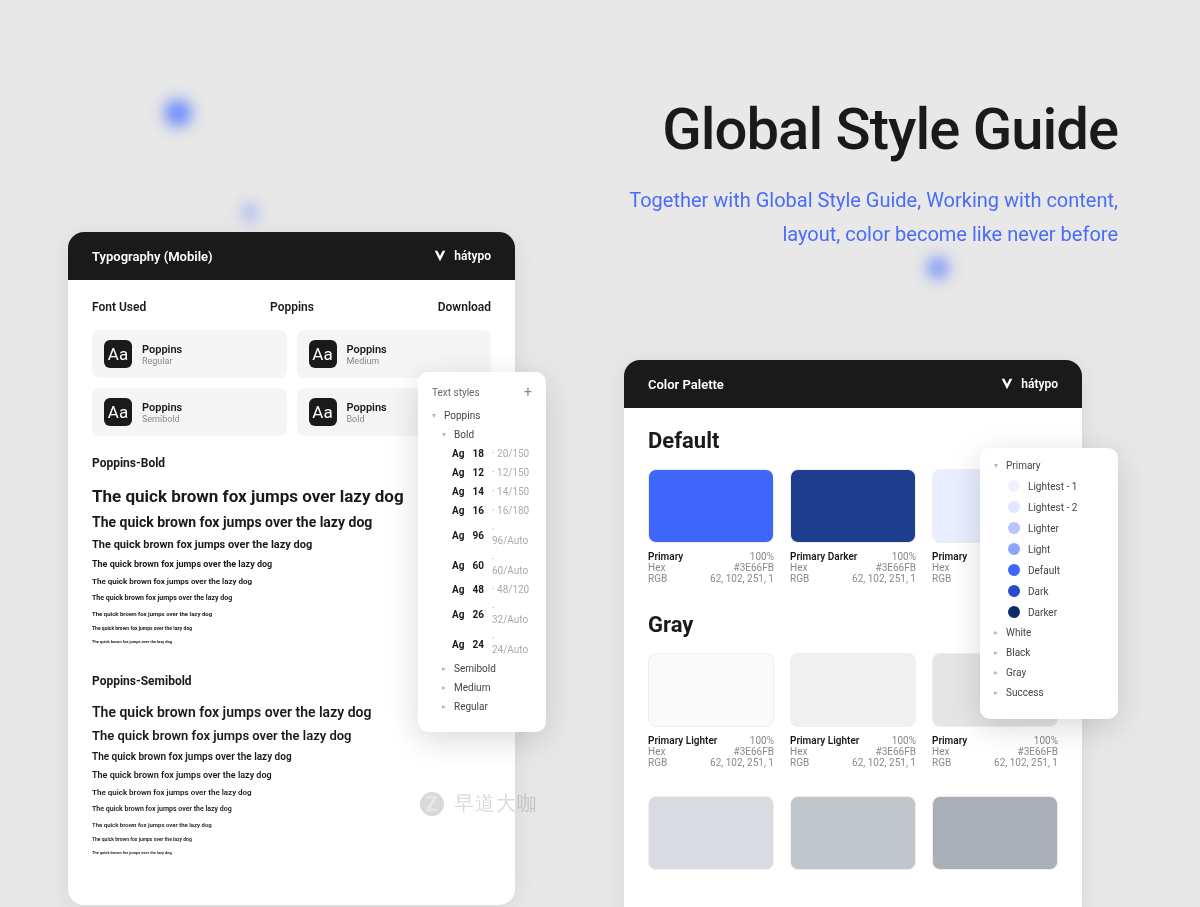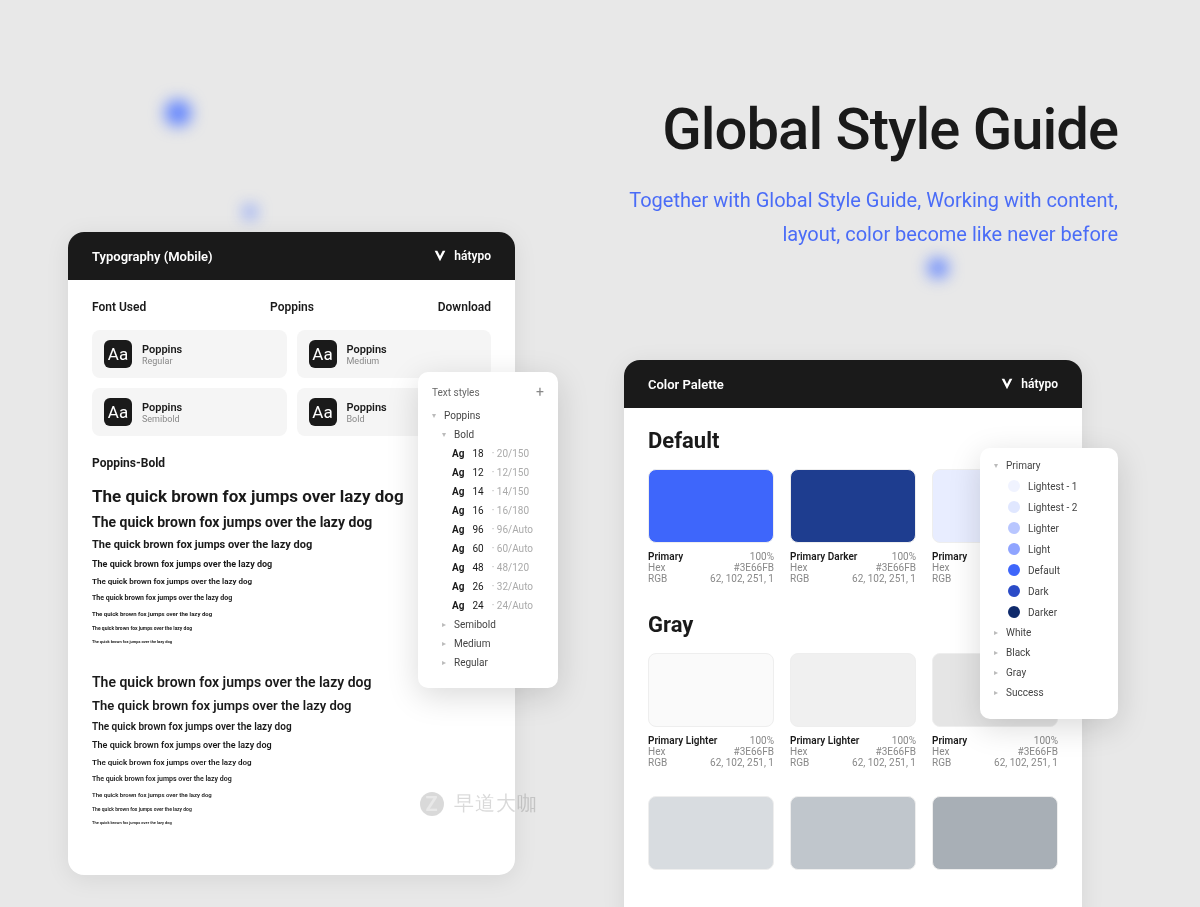--- a/index.html
+++ b/index.html
@@ -29,27 +29,27 @@
 .section-title { font-size: 22px; font-weight: 700; color: #1a1a1a; margin-bottom: 16px; }
 .swatch-grid { display: grid; grid-template-columns: 1fr 1fr 1fr; gap: 16px; margin-bottom: 28px; }
 .swatch { }
 .swatch-color { height: 74px; border-radius: 8px; margin-bottom: 8px; border: 1px solid #eee; }
 .swatch-row { display: flex; justify-content: space-between; font-size: 10px; }
 .swatch-name { font-weight: 600; color: #1a1a1a; }
 .swatch-pct { color: #888; }
 .swatch-label { color: #888; }
 .swatch-val { color: #888; }
 .popup { position: absolute; background: #fff; border-radius: 10px; box-shadow: 0 8px 32px rgba(0,0,0,0.15); }
-.textstyles-popup { left: 418px; top: 372px; width: 140px; padding: 12px 14px; font-size: 10px; }
+.textstyles-popup { left: 418px; top: 372px; width: 128px; padding: 12px 14px; font-size: 10px; }
 .ts-header { display: flex; justify-content: space-between; align-items: center; margin-bottom: 10px; color: #666; }
 .ts-plus { font-size: 14px; color: #888; }
 .ts-item { display: flex; align-items: center; gap: 8px; margin-bottom: 8px; color: #444; }
 .ts-chevron { color: #bbb; font-size: 8px; }
 .ts-ag { font-weight: 700; color: #1a1a1a; }
-.ts-size { color: #1a1a1a; font-weight: 400; }
+.ts-size { color: #1a1a1a; font-weight: 700; }
 .ts-meta { color: #aaa; }
 .colorlist-popup { left: 980px; top: 448px; width: 138px; padding: 12px 14px; font-size: 10px; }
 .cl-item { display: flex; align-items: center; gap: 8px; margin-bottom: 9px; color: #444; }
 .cl-dot { width: 12px; height: 12px; border-radius: 50%; flex-shrink: 0; }
 .cl-chevron { color: #bbb; font-size: 8px; }
 .watermark { position: absolute; left: 420px; top: 790px; font-size: 20px; color: rgba(0,0,0,0.15); font-weight: 500; letter-spacing: 1px; display: flex; align-items: center; gap: 10px; }
 .watermark-icon { width: 24px; height: 24px; border-radius: 50%; background: rgba(0,0,0,0.15); display: flex; align-items: center; justify-content: center; color: #e8e8e8; font-weight: 700; }
 </style>
 </head>
 <body>
@@ -121,20 +121,21 @@
           <div class="sample-line" style="font-size: 14px; font-weight: 700;">The quick brown fox jumps over the lazy dog</div>
           <div class="sample-line" style="font-size: 11px; font-weight: 700;">The quick brown fox jumps over the lazy dog</div>
           <div class="sample-line" style="font-size: 9px; font-weight: 700;">The quick brown fox jumps over the lazy dog</div>
           <div class="sample-line" style="font-size: 8px; font-weight: 700;">The quick brown fox jumps over the lazy dog</div>
           <div class="sample-line" style="font-size: 7px; font-weight: 700;">The quick brown fox jumps over the lazy dog</div>
           <div class="sample-line" style="font-size: 6px; font-weight: 700;">The quick brown fox jumps over the lazy dog</div>
           <div class="sample-line" style="font-size: 5px; font-weight: 700;">The quick brown fox jumps over the lazy dog</div>
           <div class="sample-line" style="font-size: 4px; font-weight: 700;">The quick brown fox jumps over the lazy dog</div>
         </div>
         <div class="sample-block">
+          <div class="sample-title">Poppins-Semibold</div>
           <div class="sample-line" style="font-size: 14px; font-weight: 600;">The quick brown fox jumps over the lazy dog</div>
           <div class="sample-line" style="font-size: 13px; font-weight: 600;">The quick brown fox jumps over the lazy dog</div>
           <div class="sample-line" style="font-size: 10px; font-weight: 600;">The quick brown fox jumps over the lazy dog</div>
           <div class="sample-line" style="font-size: 9px; font-weight: 600;">The quick brown fox jumps over the lazy dog</div>
           <div class="sample-line" style="font-size: 8px; font-weight: 600;">The quick brown fox jumps over the lazy dog</div>
           <div class="sample-line" style="font-size: 7px; font-weight: 600;">The quick brown fox jumps over the lazy dog</div>
           <div class="sample-line" style="font-size: 6px; font-weight: 600;">The quick brown fox jumps over the lazy dog</div>
           <div class="sample-line" style="font-size: 5px; font-weight: 600;">The quick brown fox jumps over the lazy dog</div>
           <div class="sample-line" style="font-size: 4px; font-weight: 600;">The quick brown fox jumps over the lazy dog</div>
         </div>

